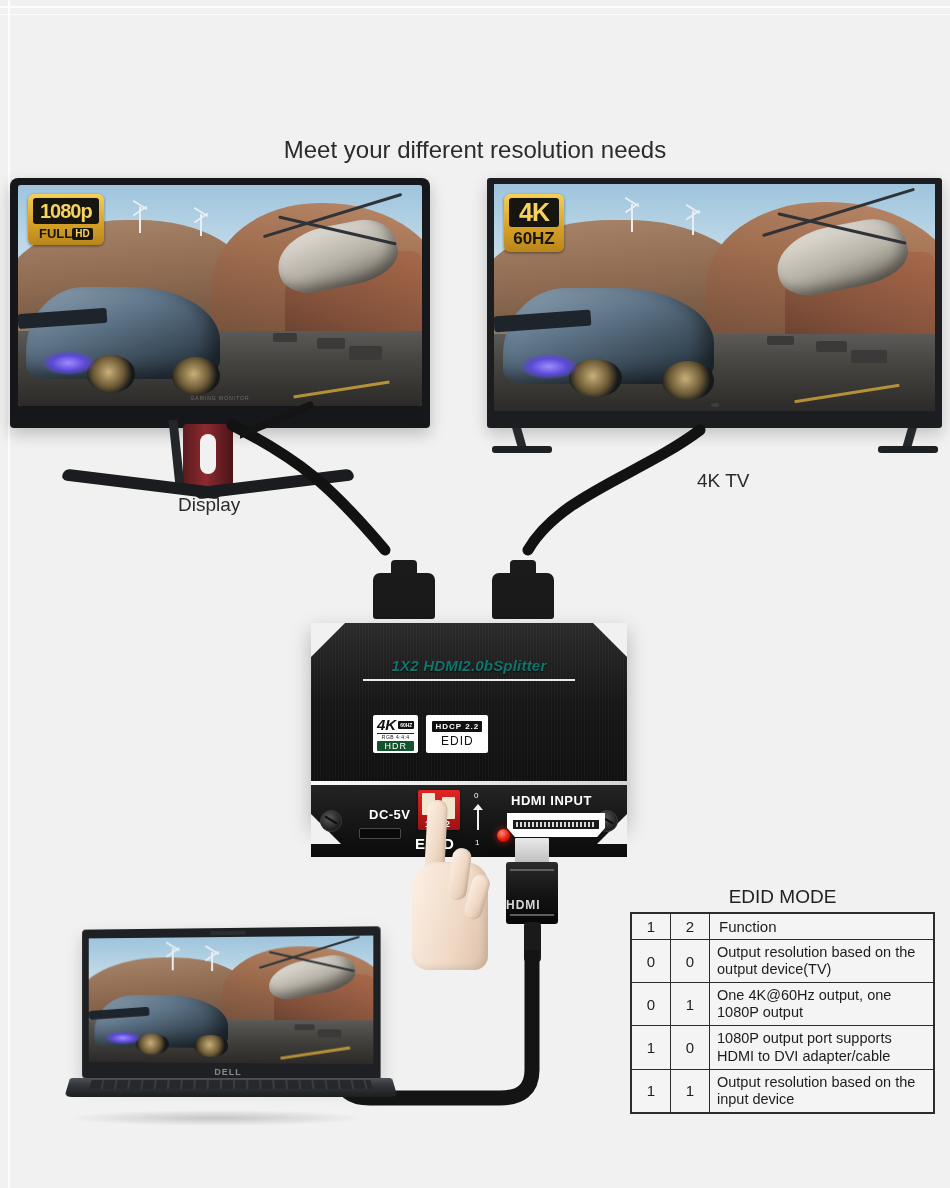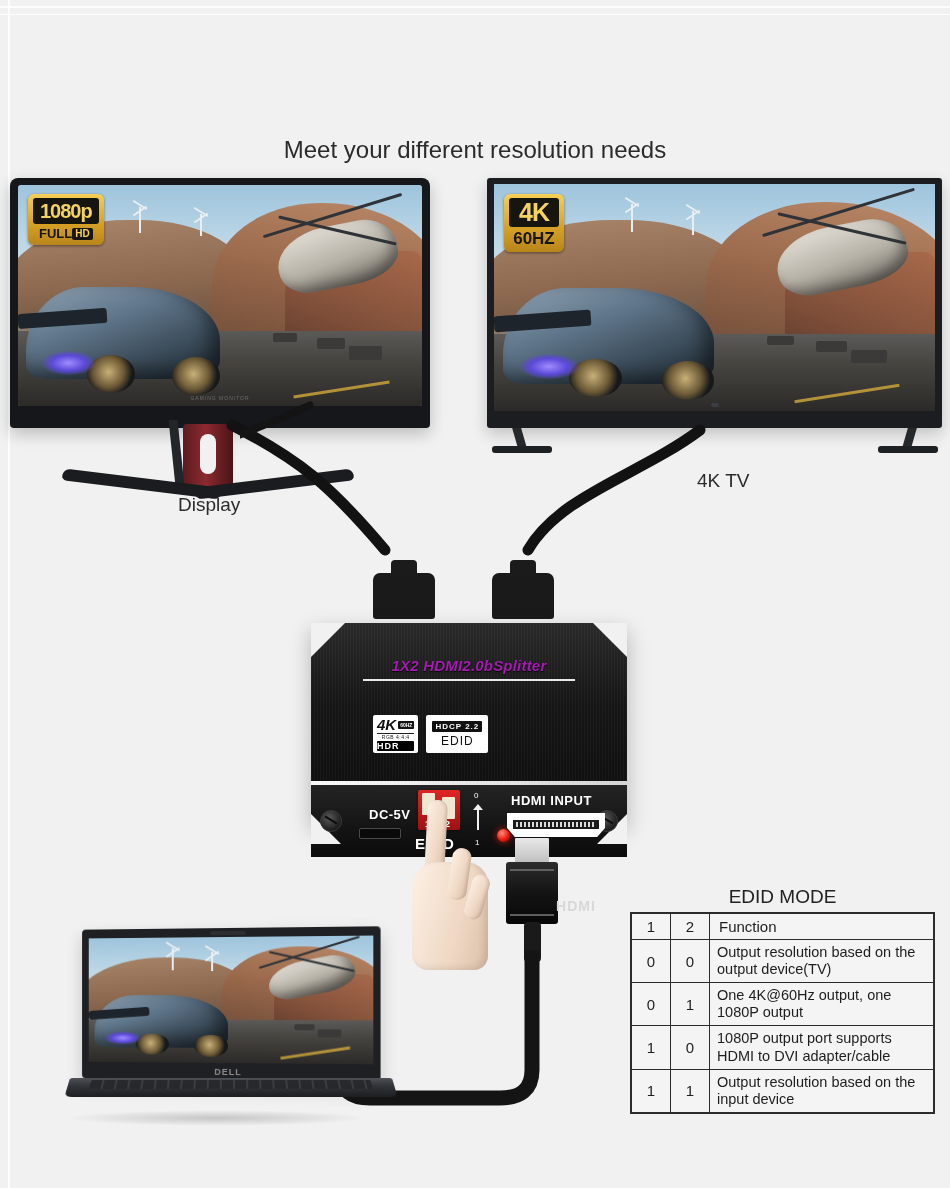--- a/index.html
+++ b/index.html
@@ -124,33 +124,33 @@
   .sp-top-plug:before{content:"";position:absolute;left:18px;top:-13px;width:26px;height:16px;
     background:#1b1b1b;border-radius:4px 4px 0 0;}
   .sp-body{position:absolute;left:0;top:28px;width:316px;height:200px;
     background:
       repeating-linear-gradient(90deg,rgba(255,255,255,.035) 0 1px,rgba(0,0,0,0) 1px 3px),
       linear-gradient(180deg,#2a2a2a 0%,#161616 40%,#0d0d0d 100%);
     box-shadow:0 8px 20px rgba(0,0,0,.25);}
   .sp-corner{position:absolute;width:0;height:0;}
   .sp-corner.tl{left:0;top:28px;border-left:34px solid #f1f1f1;border-bottom:34px solid transparent;}
   .sp-corner.tr{right:0;top:28px;border-right:34px solid #f1f1f1;border-bottom:34px solid transparent;}
-  .sp-label-top{position:absolute;left:0;width:316px;text-align:center;color:#a21caf;
+  .sp-label-top{position:absolute;left:0;width:316px;text-align:center;color:#0f766e;
     font-weight:700;font-style:italic;font-size:15px;letter-spacing:.2px;
     text-shadow:0 1px 1px rgba(0,0,0,.8);}
   .sp-rule{position:absolute;left:52px;width:212px;height:2px;background:#e9e9e9;}
   .sp-label-sub{position:absolute;left:0;width:316px;text-align:center;color:#fff;
     font-weight:700;font-style:italic;font-size:20px;letter-spacing:.5px;}
   .sp-badges{position:absolute;left:62px;top:120px;display:flex;gap:8px;align-items:stretch;}
   .bdg{background:#fff;color:#111;border-radius:2px;padding:2px 4px;}
   .bdg .r1{display:flex;align-items:center;gap:2px;justify-content:center;}
   .bdg .big{font-weight:700;font-size:15px;line-height:1;font-style:italic;}
   .bdg .chip{background:#111;color:#fff;font-size:5px;font-weight:700;padding:1px 2px;border-radius:1px;}
   .bdg .r2{font-size:5px;text-align:center;letter-spacing:.5px;border-top:1px solid #222;margin-top:1px;}
-  .bdg .r3{background:#000000;color:#fff;font-size:9px;font-weight:700;
+  .bdg .r3{background:#14532d;color:#fff;font-size:9px;font-weight:400;text-align:center;
     letter-spacing:1px;border-radius:1px;margin-top:1px;}
   .bdg2{background:#fff;color:#111;border-radius:2px;padding:3px 6px;
     display:flex;flex-direction:column;justify-content:center;gap:2px;}
   .bdg2 .hd{background:#111;color:#fff;font-size:8px;font-weight:700;text-align:center;
     letter-spacing:1px;border-radius:1px;padding:1px 3px;}
   .bdg2 .ed{font-size:12px;text-align:center;letter-spacing:1px;}
   .sp-front{position:absolute;left:0;top:190px;width:316px;height:72px;
     background:linear-gradient(180deg,#242424 0%,#141414 60%,#0b0b0b 100%);}
   .sp-front-edge{position:absolute;left:0;top:186px;width:316px;height:4px;
     background:linear-gradient(90deg,#fafafa,#d4d4d4);}
@@ -185,22 +185,22 @@
   .hdmi-port .inner{position:absolute;left:6px;top:7px;right:6px;height:9px;background:#1b1b1b;}
   .hdmi-port .pins{position:absolute;left:9px;top:9px;right:9px;height:5px;
     background:repeating-linear-gradient(90deg,#d8d8d8 0 2px,#1b1b1b 2px 4px);}
 
   
   .plug-metal{position:absolute;width:34px;height:26px;
     background:linear-gradient(180deg,#e9e9e9,#bdbdbd);border-radius:1px;}
   .plug-body{position:absolute;width:52px;height:62px;
     background:linear-gradient(180deg,#2c2c2c 0%,#141414 50%,#070707 100%);border-radius:3px;}
   .plug-body .stripe{position:absolute;left:4px;right:4px;height:2px;background:#5f5f5f;}
-  .plug-text{position:absolute;left:0;right:0;color:#d8d8d8;font-size:14px;font-weight:700;
-    text-align:center;letter-spacing:1px;padding-left:44px;}
+  .plug-text{position:absolute;left:0;right:0;color:#d8d8d8;font-size:12px;font-weight:700;
+    text-align:left;letter-spacing:1px;}
   .plug-cord{position:absolute;width:17px;background:#1a1a1a;border-radius:4px;}
 
   
   .hand{position:absolute;}
   .finger{position:absolute;background:linear-gradient(100deg,#fdf0e4 0%,#f0d9c6 55%,#d9bda6 100%);
     border-radius:9px 9px 4px 4px;box-shadow:inset -2px 0 3px rgba(0,0,0,.12);}
   .palm{position:absolute;background:linear-gradient(105deg,#fdf1e6 0%,#efd8c4 60%,#dcc0a9 100%);
     border-radius:26px 22px 14px 16px;box-shadow:inset -4px -2px 7px rgba(0,0,0,.1);}
 
   

